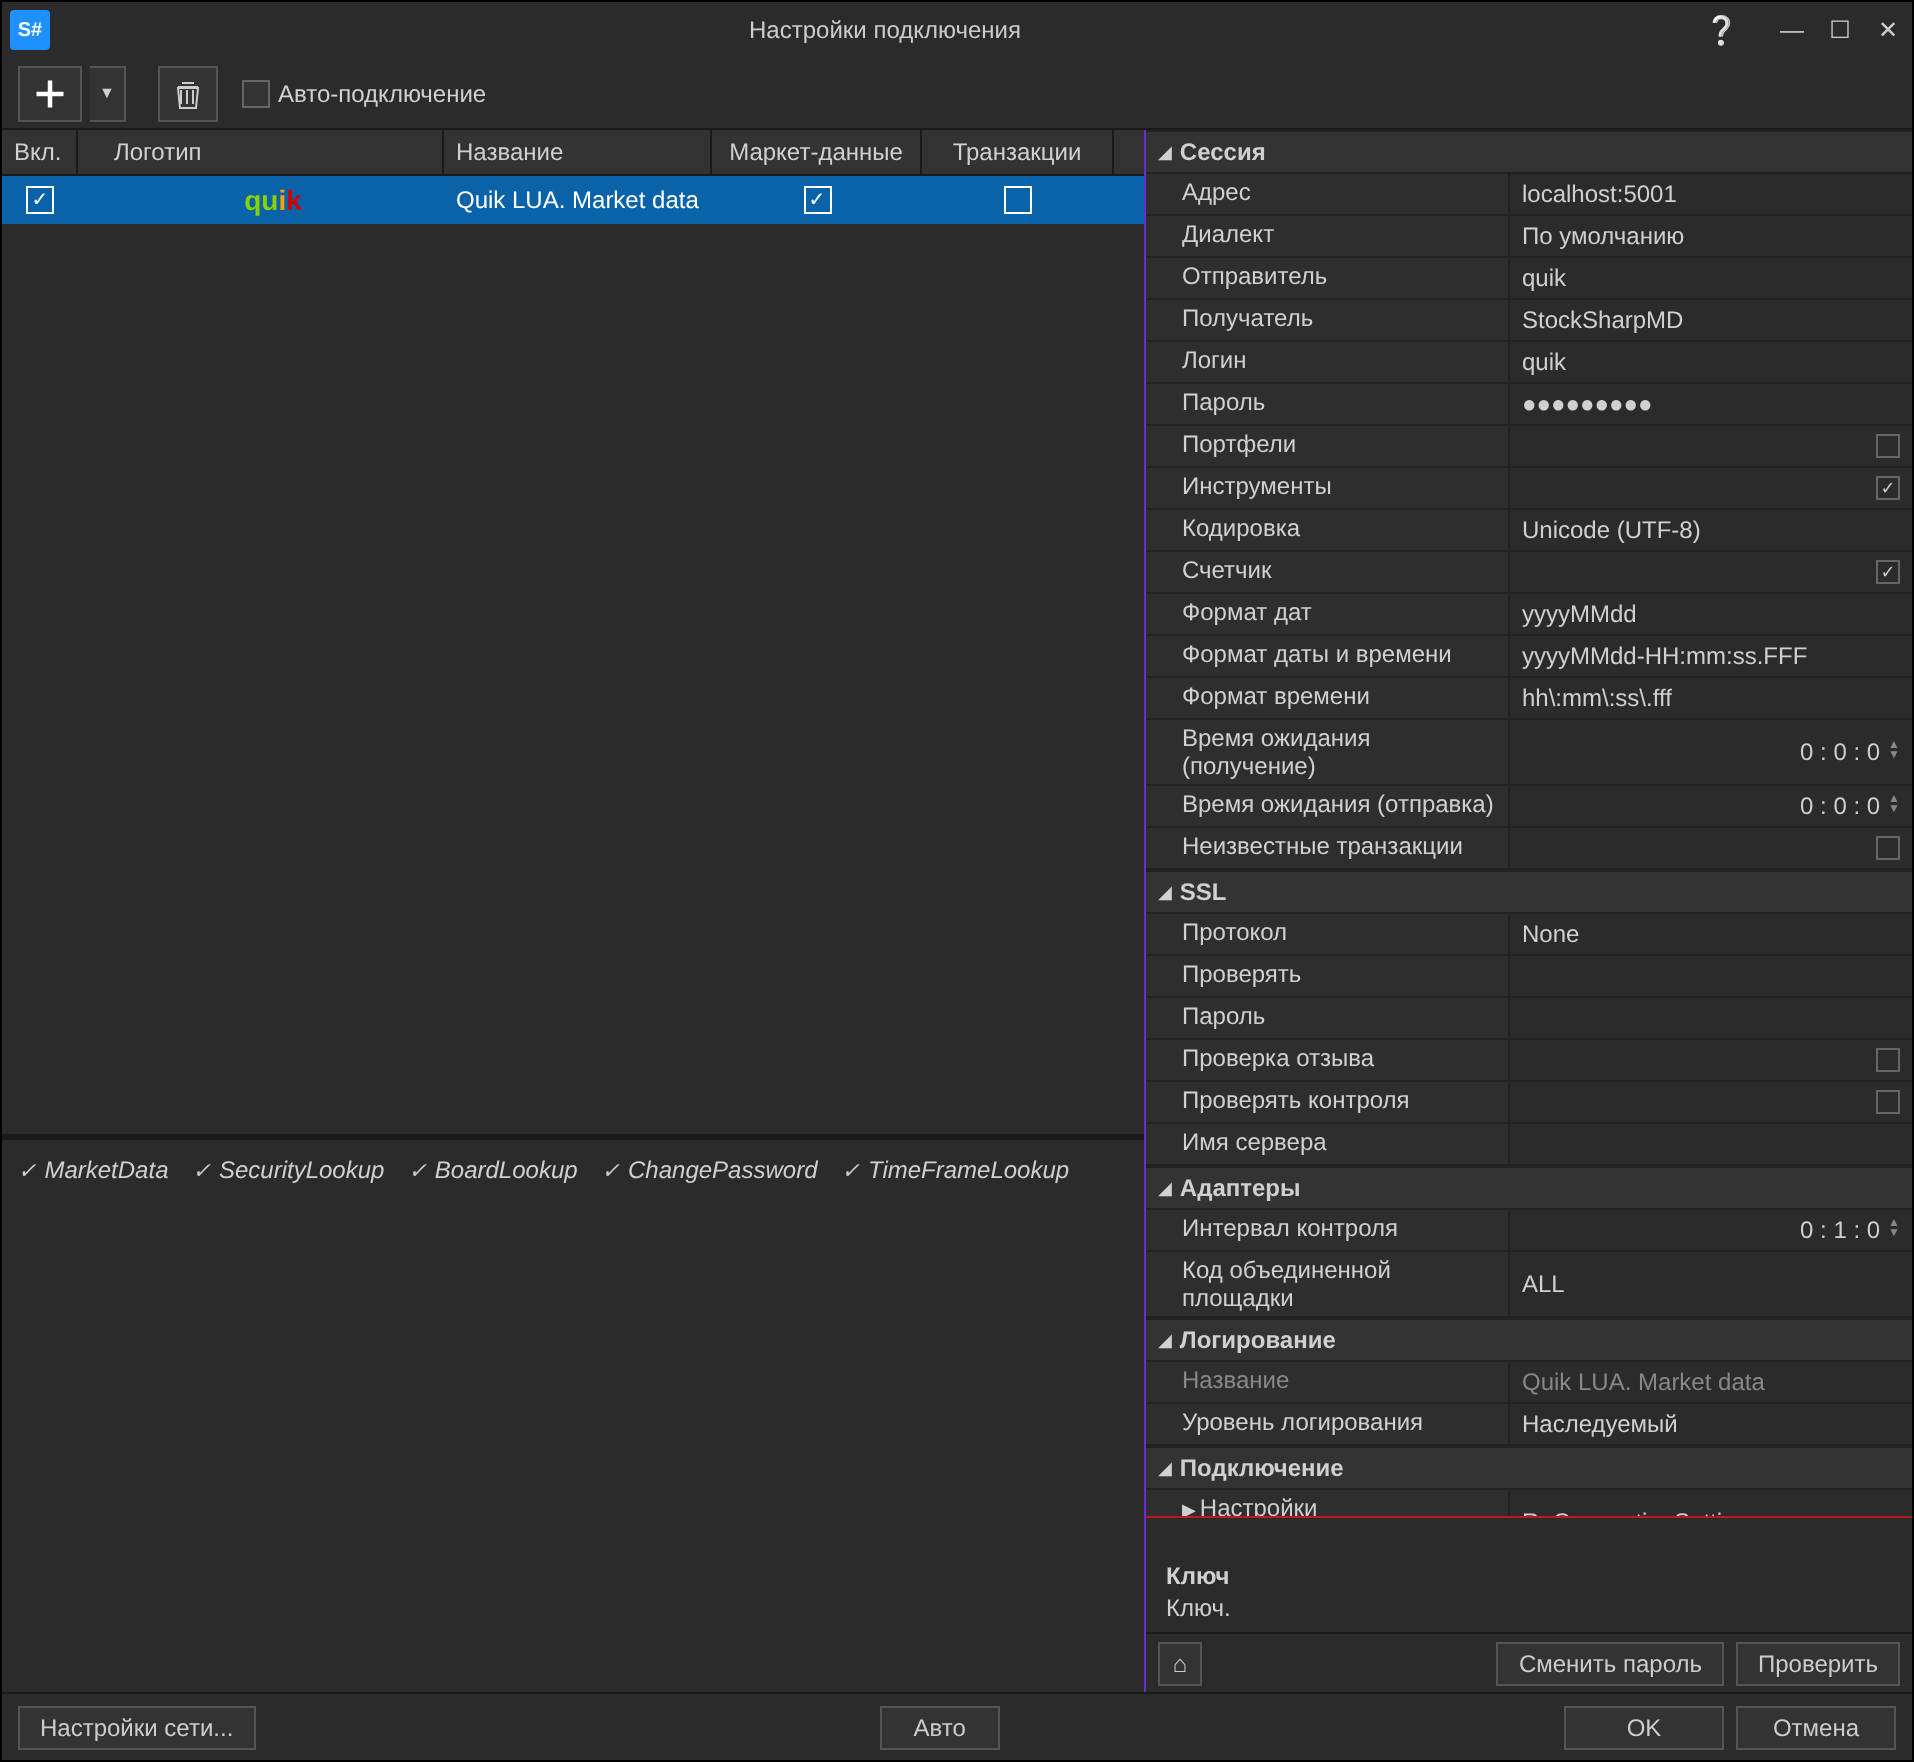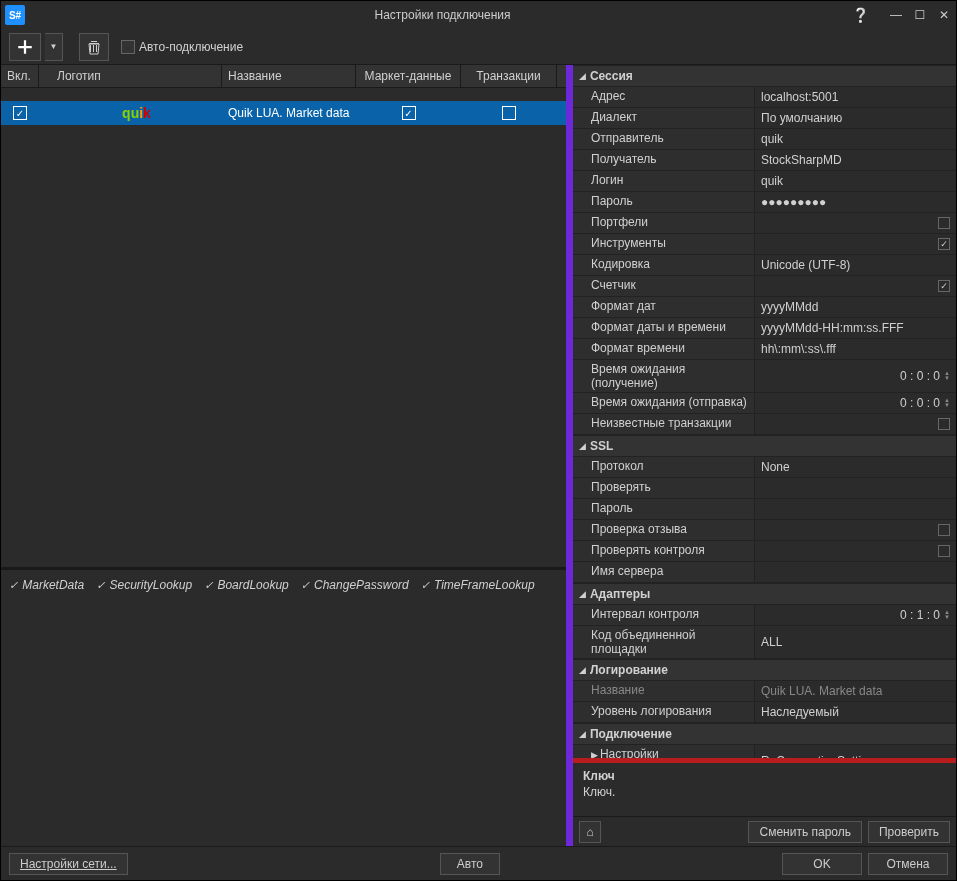--- a/index.html
+++ b/index.html
@@ -12,21 +12,21 @@
 .title-btns span { cursor: pointer; color: #ccc; width:16px; text-align:center;}
 .help-icon { margin-right:12px; font-size:14px;}
 .toolbar { height: 36px; display: flex; align-items: center; padding: 0 8px; border-bottom: 1px solid #1a1a1a; gap: 4px; }
 .tbtn { height: 28px; border: 1px solid #555; background: #333; display: flex; align-items: center; justify-content: center; padding: 0 6px; cursor: pointer; }
 .add-btn svg { width: 18px; height: 18px; }
 .drop-btn { width: 18px; border-left: none; }
 .del-btn { width: 30px; }
 .auto-conn { display: flex; align-items: center; gap: 4px; margin-left: 8px; }
 .chk { width: 14px; height: 14px; border: 1px solid #666; background: #333; display: inline-flex; align-items: center; justify-content: center; }
 .main { flex: 1; display: flex; overflow: hidden; }
-.left { width: 572px; display: flex; flex-direction: column; border-right: 7px solid #6d28d9; gap: 13px; }
+.left { width: 572px; display: flex; flex-direction: column; border-right: 1px solid #6d28d9; }
 .grid-head { display: flex; background: #333; border-bottom: 1px solid #1a1a1a; }
 .grid-head div { padding: 4px 6px; border-right: 1px solid #1a1a1a; }
 .col0 { width: 38px; }
 .col1 { width: 171px; margin-left: 12px; }
 .col2 { width: 134px; }
 .col3 { width: 105px; text-align:center;}
 .col4 { width: 96px; text-align:center;}
 .grid-body { flex: 1; background: #2b2b2b; overflow-y: auto; position: relative; }
 .grid-row { display: flex; height: 24px; align-items: center; }
 .grid-row.sel { background: #0a63a8; color: #fff; }
@@ -47,30 +47,30 @@
 .cat .name { font-weight: bold; }
 .prow { display: flex; border-bottom: 1px solid #222; min-height: 21px;}
 .prow .pname { width: 182px; padding: 2px 6px 2px 18px; background:#2e2e2e; border-right:1px solid #222;}
 .prow .pval { flex: 1; padding: 2px 6px; display: flex; align-items: center; }
 .prow.ro .pname,.prow.ro .pval{color:#888;}
 .prow .pval.right-al { justify-content: flex-end; }
 .pval .mini-chk{width:12px;height:12px;border:1px solid #666;display:inline-flex;align-items:center;justify-content:center;}
 .pval .mini-chk.on::after{content:"✓";font-size:9px;color:#ccc;}
 .spin{display:flex;flex-direction:column;margin-left:4px;}
 .spin span{font-size:6px;line-height:5px;color:#888;cursor:pointer;}
-.desc { height: 58px; border-top: 5px solid #b91c1c; padding: 6px 10px; }
+.desc { height: 58px; border-top: 1px solid #b91c1c; padding: 22px 10px; }
 .desc .dt { font-weight: bold; margin-bottom: 2px; }
 .right-btnrow { height: 30px; display: flex; align-items: center; padding: 0 6px; gap: 6px; border-top:1px solid #1a1a1a;}
 .right-btnrow .spacer { flex: 1; }
 .btn { height: 22px; border: 1px solid #555; background: #333; padding: 0 10px; cursor: pointer; display: inline-flex; align-items: center; color: #ccc; }
 .home-icon { width:22px; justify-content:center; padding:0;}
 .footer { height: 34px; border-top: 1px solid #1a1a1a; display: flex; align-items: center; padding: 0 8px; gap: 6px; }
 .footer .spacer { flex: 1; }
 .footer .btn { min-width: 80px; justify-content:center;}
-.footer .btn.net { min-width: 115px; text-decoration: underline;}
+.footer .btn.net { min-width: 115px;}
 .footer .btn.auto{ min-width:60px;}
 ::-webkit-scrollbar{width:12px;height:12px;}
 ::-webkit-scrollbar-track{background:#232323;}
 ::-webkit-scrollbar-thumb{background:#444;}
 .sub-arr{font-size:9px;margin-right:2px;}
 </style>
 </head>
 <body>
 
 <div class="window">

